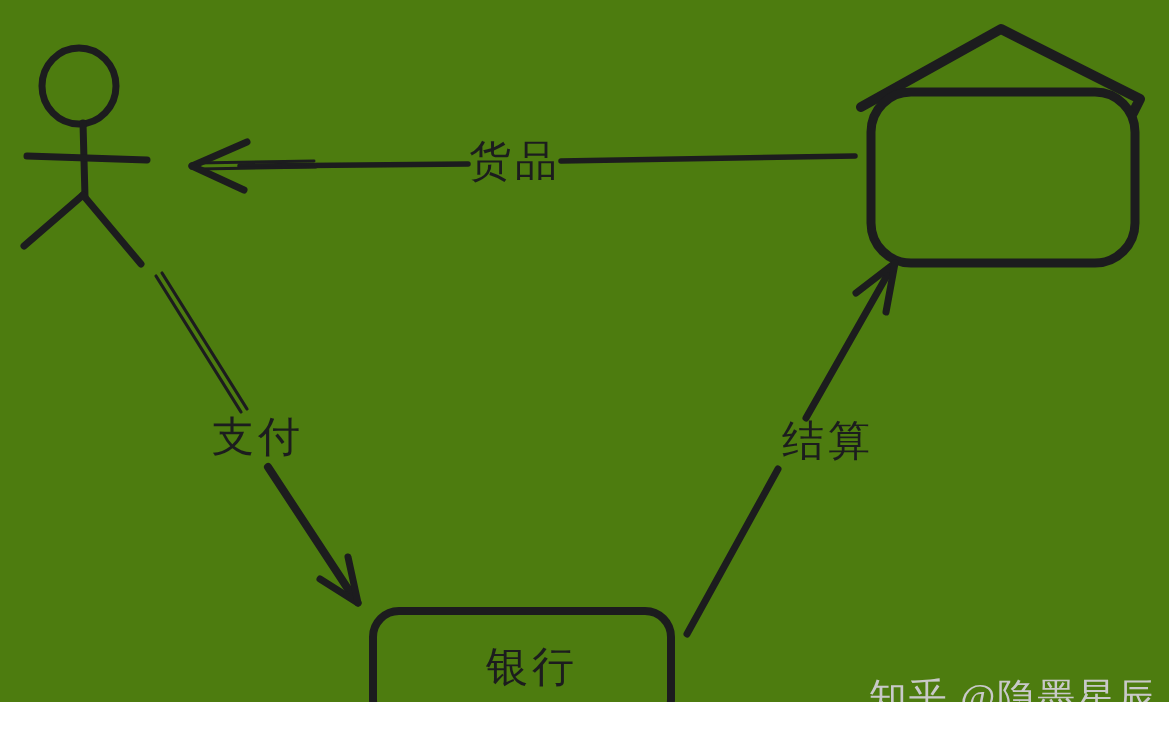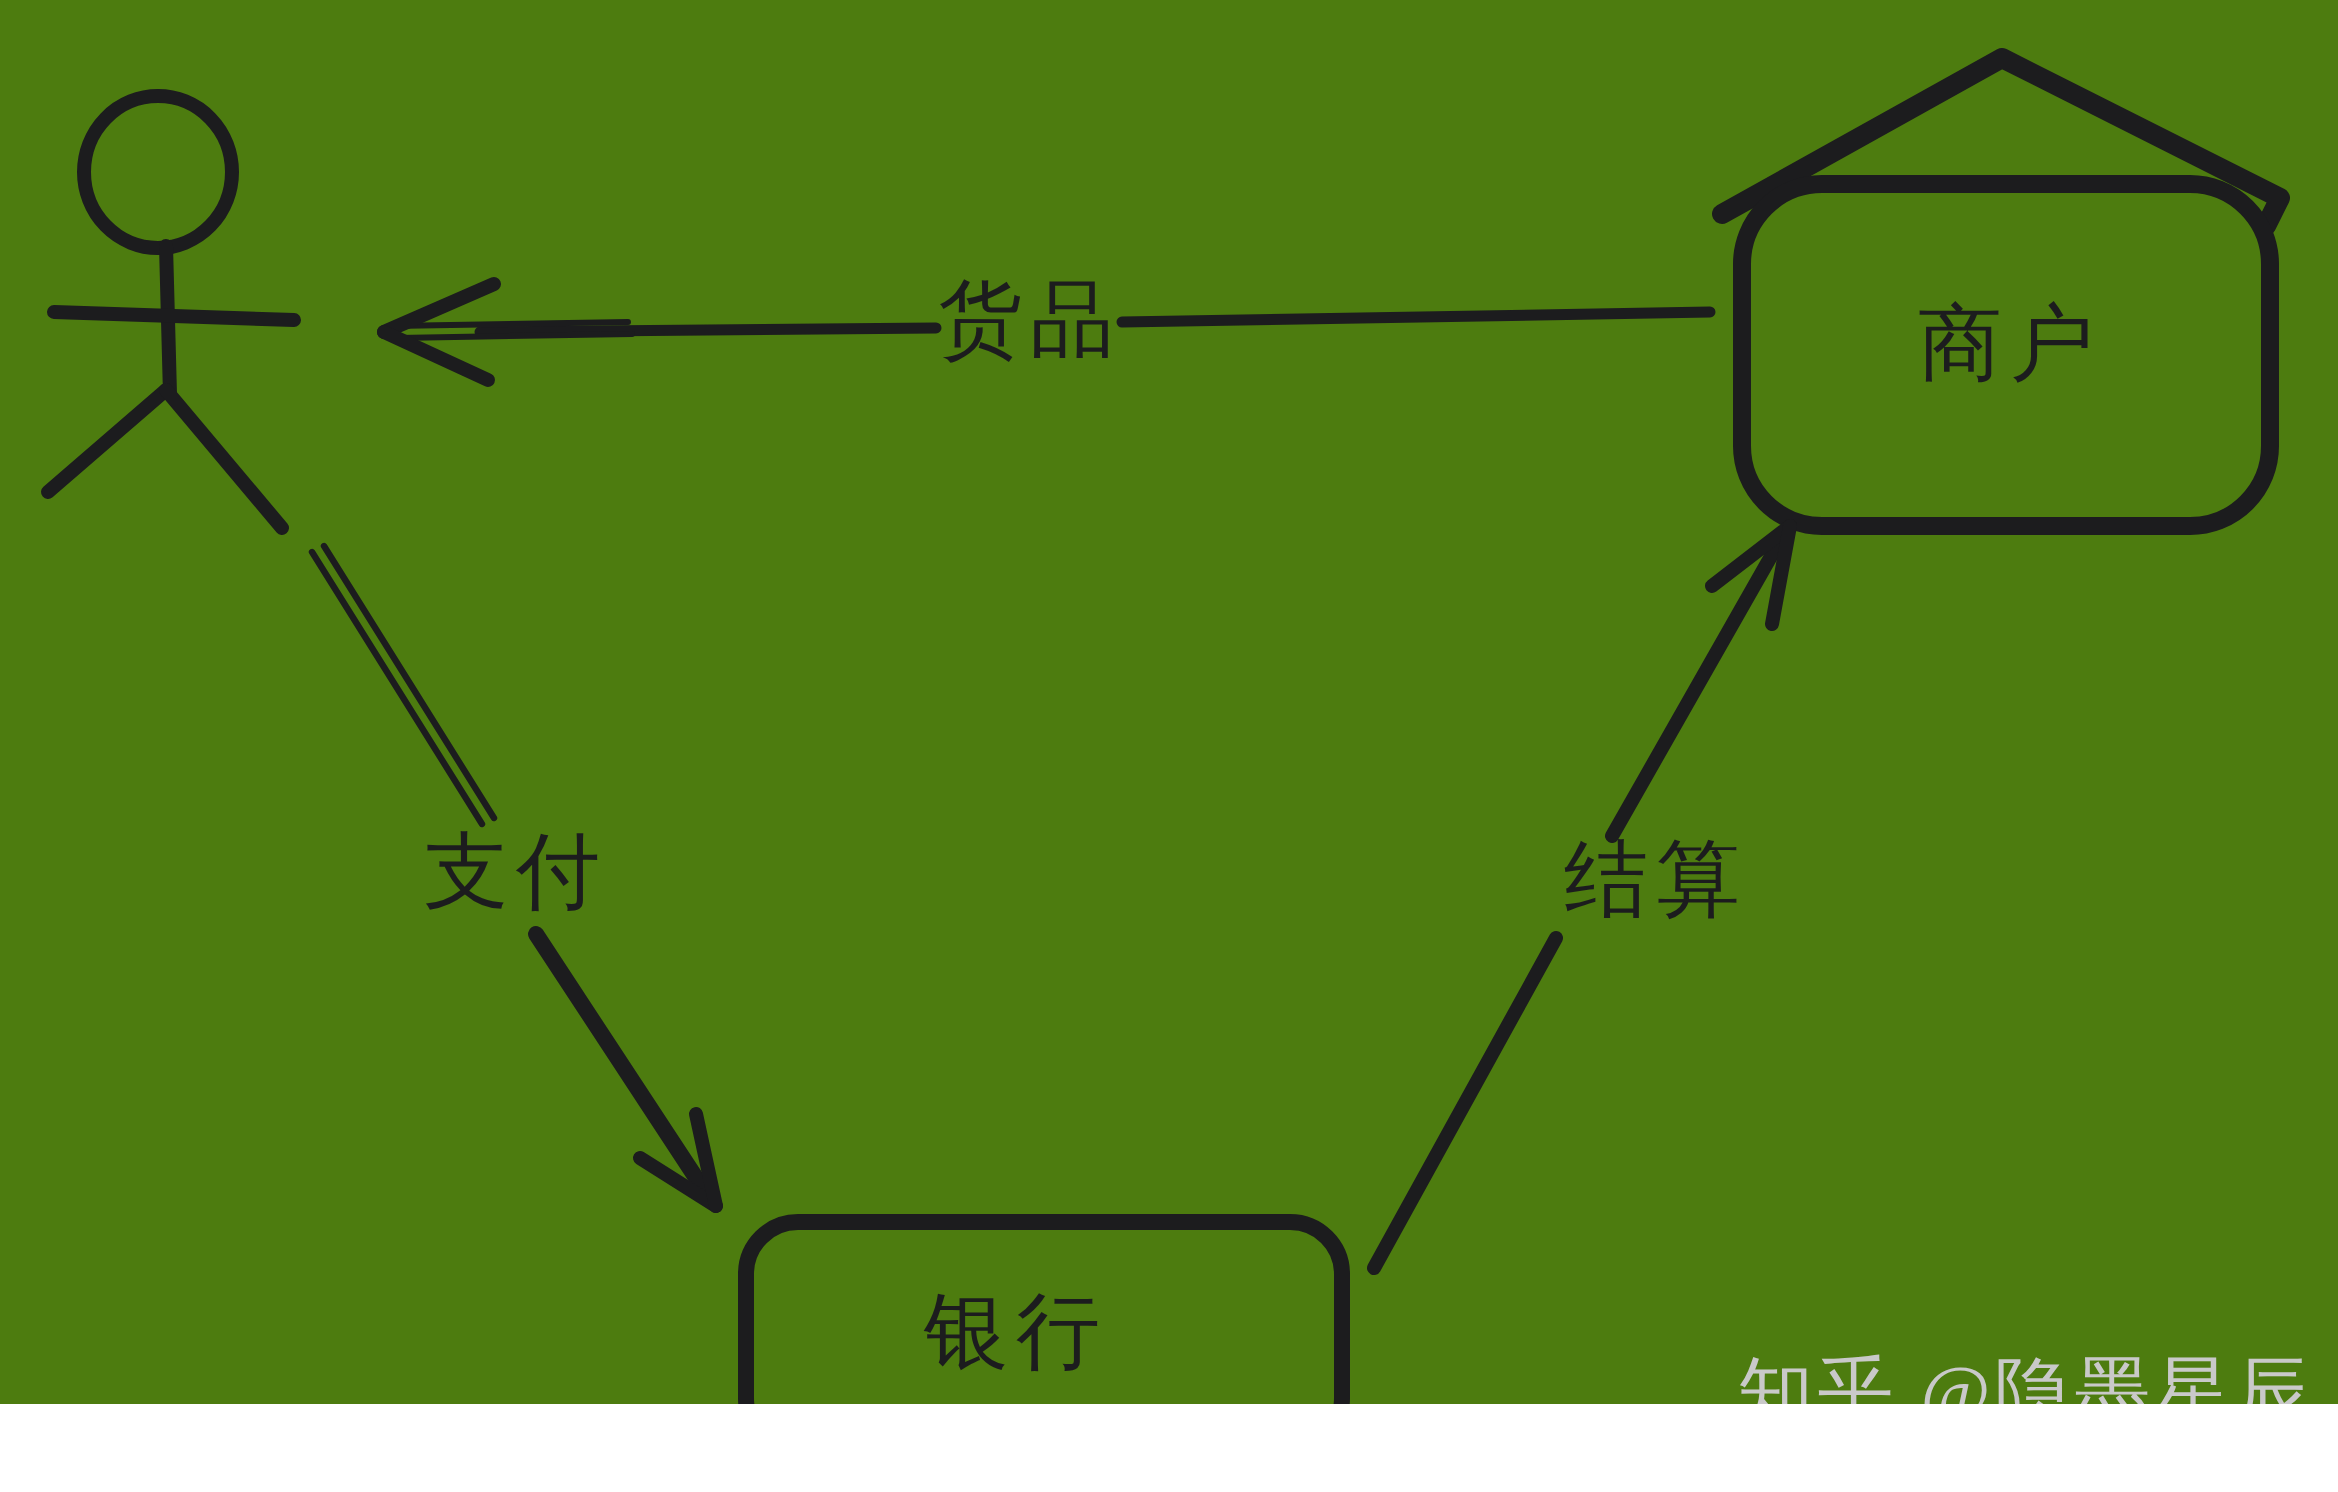--- a/index.html
+++ b/index.html
@@ -95,19 +95,18 @@
       <path class="ink" d="M895 263 L886 312" stroke-width="7"></path>
     </g>
   </svg>
 
   <div class="lbl" style="left:515px; top:161px;">货品</div>
 
   <div class="lbl" style="left:258px; top:437px;">支付</div>
 
   <div class="lbl" style="left:788px; top:441px;margin-left:40px;">结算</div>
 
-  <div class="lbl" style="left:1005px; top:173px;">商户</div>
 
-  <div class="lbl" style="left:508px; top:667px;">银行</div>
+  <div class="lbl" style="left:532px; top:667px;">银行</div>
 
   <div class="watermark" style="left:1013px; top:697px;">知乎 @隐墨星辰</div>
 
 </div>
 
 </body></html>

